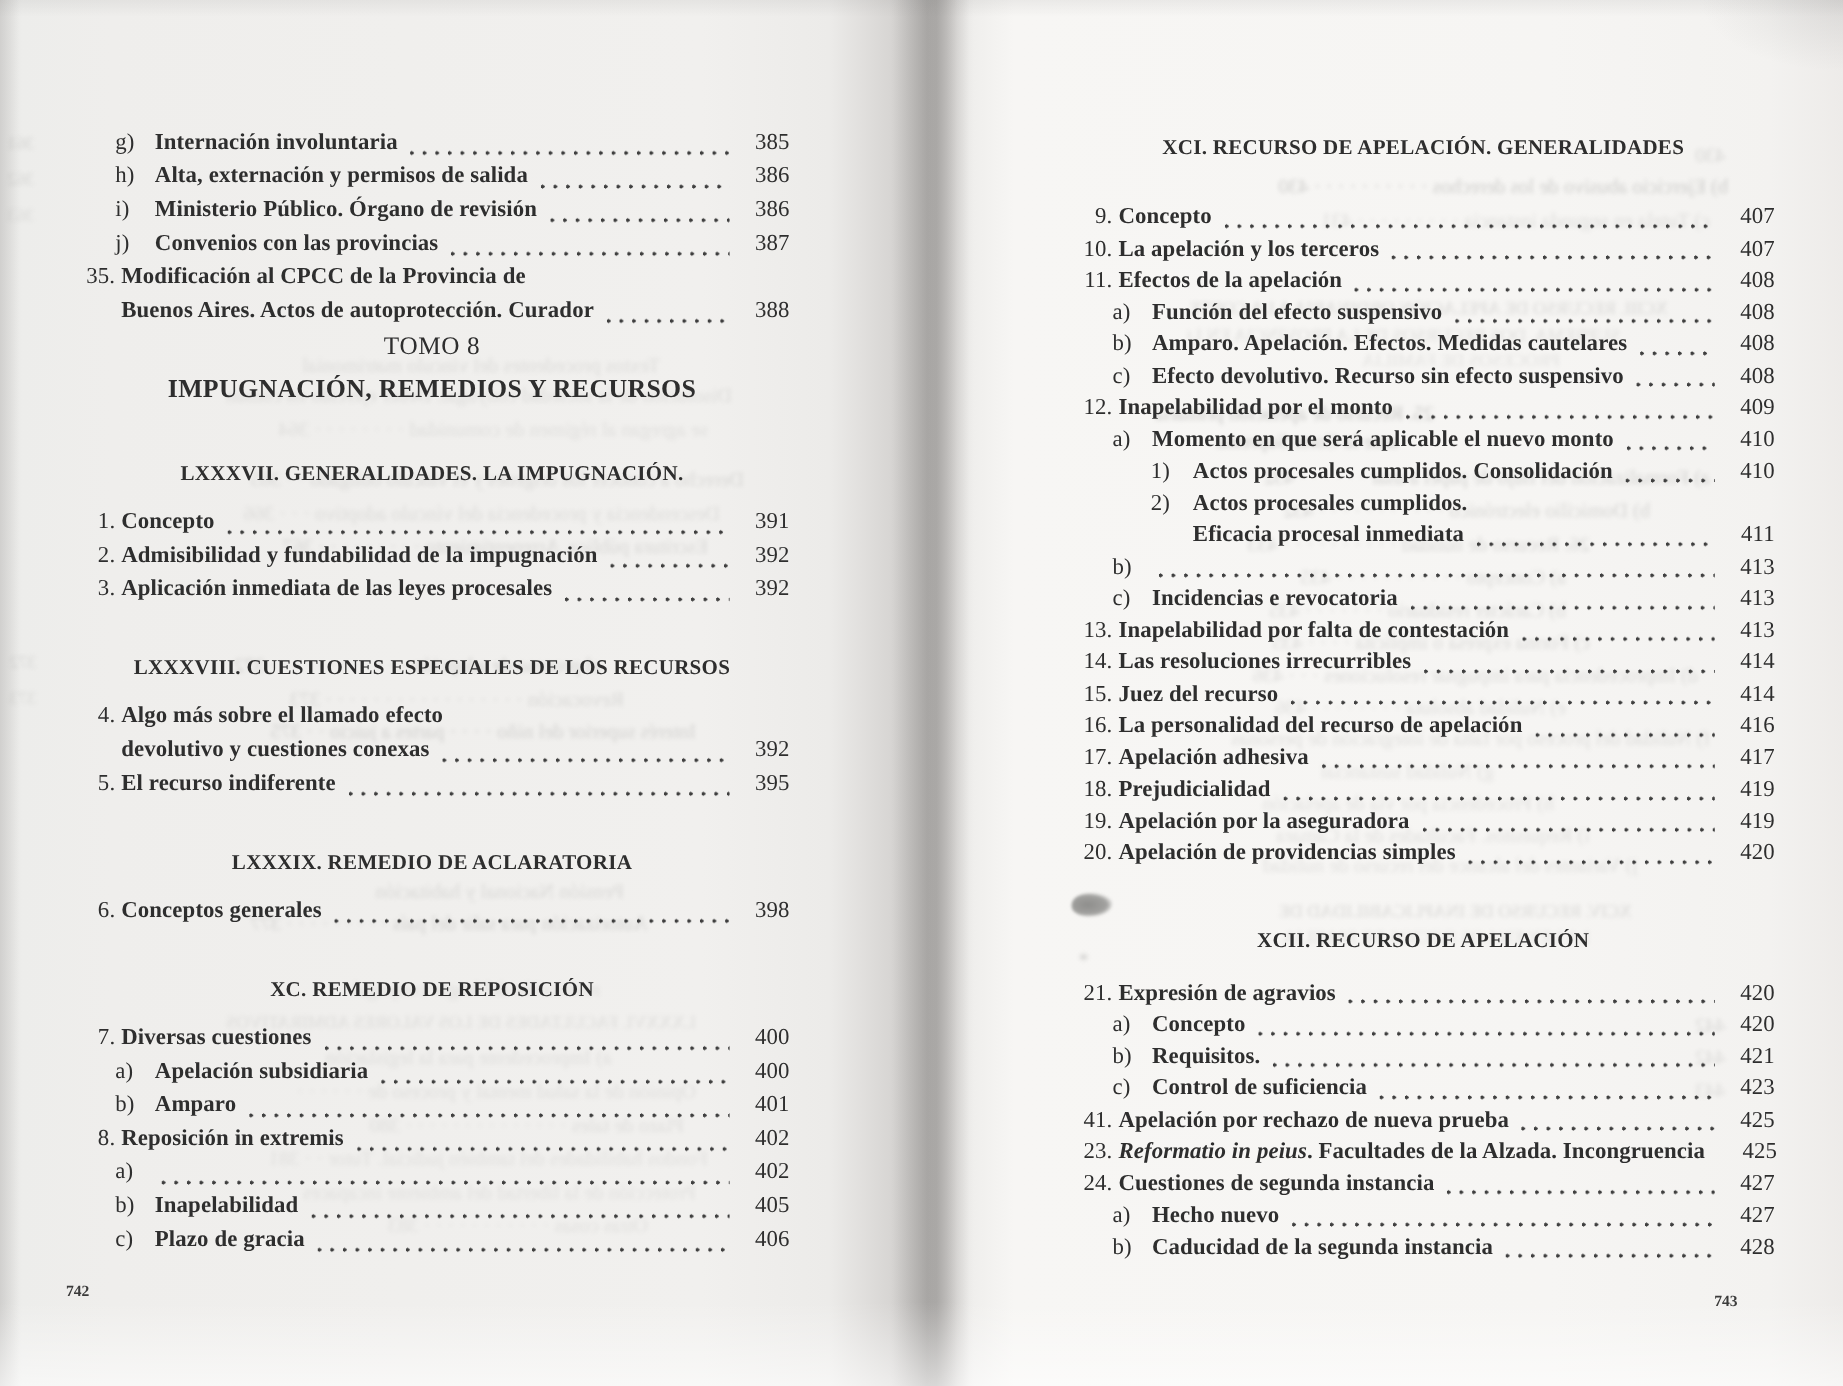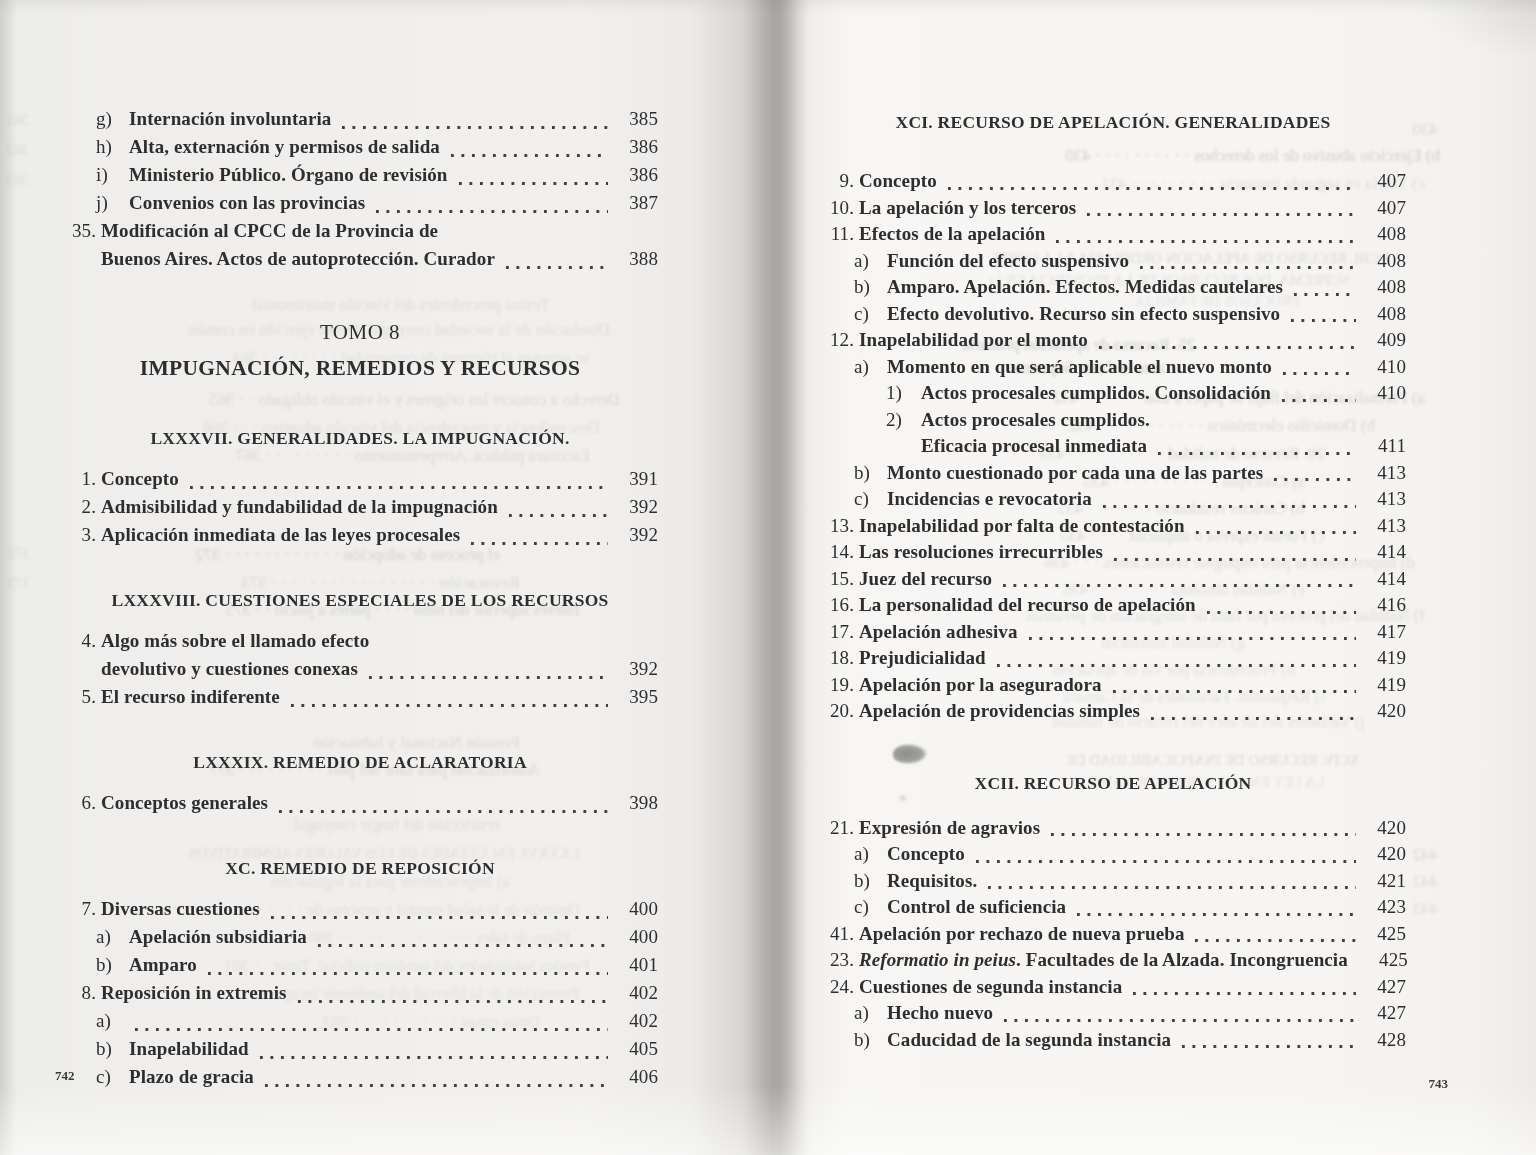--- a/index.html
+++ b/index.html
@@ -35,21 +35,21 @@
   .ghost.flip{transform:scaleX(-1);}
   .ghost-blob{
     position:absolute;width:34px;height:20px;border-radius:50% 40% 55% 45%;
     background:radial-gradient(ellipse at 40% 50%, #4a4a48 0%, #6a6a68 55%, transparent 75%);
     filter:blur(1.2px);opacity:.6;
   }
 
   
   .toc{position:absolute;line-height:normal;}
   #toc-left{left:62px;top:108px;width:596px;}
-  #toc-right{left:820px;top:112px;width:586px;}
+  #toc-right{left:893px;top:112px;width:586px;}
   .row{display:flex;align-items:baseline;font-size:19px;letter-spacing:.1px;}
   #toc-left .row{height:28px;}
   #toc-right .row{height:26.5px;}
   .lab{flex:0 0 34px;text-align:right;white-space:pre;}
   .row.ind1 .lab{flex-basis:62px;padding-left:32px;text-align:left;box-sizing:content-box;flex-basis:30px;}
   .row.ind1 .lab{flex:0 0 62px;padding-left:0;text-align:left;}
   .row.ind1 .lab{text-indent:34px;}
   .row.ind2 .lab{flex:0 0 96px;text-align:left;text-indent:66px;}
   .txt{padding-left:5px;white-space:nowrap;font-weight:bold;}
   .txt em{font-style:italic;text-align:right;}
@@ -57,21 +57,21 @@
     flex:1 1 auto;align-self:flex-end;height:7px;margin:0 8px 5px 10px;
     background-image:radial-gradient(circle at 2.2px 3.5px, rgba(48,48,48,.92) 1.5px, rgba(48,48,48,0) 1.7px);
     background-size:10.5px 7px;background-repeat:repeat-x;
   }
   .fill{flex:1 1 auto;}
   .pg{flex:0 0 42px;text-align:right;}
   .heading{font-weight:700;text-align:center;font-size:17.5px;letter-spacing:.25px;white-space:nowrap;}
   #toc-left .heading{margin:38px 0 12px;height:28px;}
   #toc-right .heading{margin:46px 0 16px;height:28px;}
   #toc-right .heading:first-child{margin-top:0;margin-bottom:30px;}
-  .title{ text-align:center;font-size:21px;letter-spacing:.5px;margin-top:44px;height:32px;}
+  .title{ text-align:center;font-size:21px;letter-spacing:.5px;height:32px;}
   .title-bold{text-align:center;font-weight:700;font-size:21.5px;letter-spacing:.3px;margin-top:4px;height:34px;}
 
   .folio{position:absolute;font-size:13px;color:#3a3a3a;font-weight:bold;}
   #folio-left{left:55px;top:1068px;}
   #folio-right{right:88px;top:1076px;}
 </style>
 </head>
 <body>
 
 <div class="shade shade-top"></div>
@@ -323,21 +323,20 @@
       <span class="fill"></span>
     </div>
     <div class="row ind2">
       <span class="lab"></span>
       <span class="txt">Eficacia procesal inmediata</span>
       <span class="dots"></span>
       <span class="pg">411</span>
     </div>
     <div class="row ind1">
       <span class="lab">b)</span>
-      <span class="txt">Monto cuestionado por cada una de las partes</span>
       <span class="dots"></span>
       <span class="pg">413</span>
     </div>
     <div class="row ind1">
       <span class="lab">c)</span>
       <span class="txt">Incidencias e revocatoria</span>
       <span class="dots"></span>
       <span class="pg">413</span>
     </div>
     <div class="row ind0">

